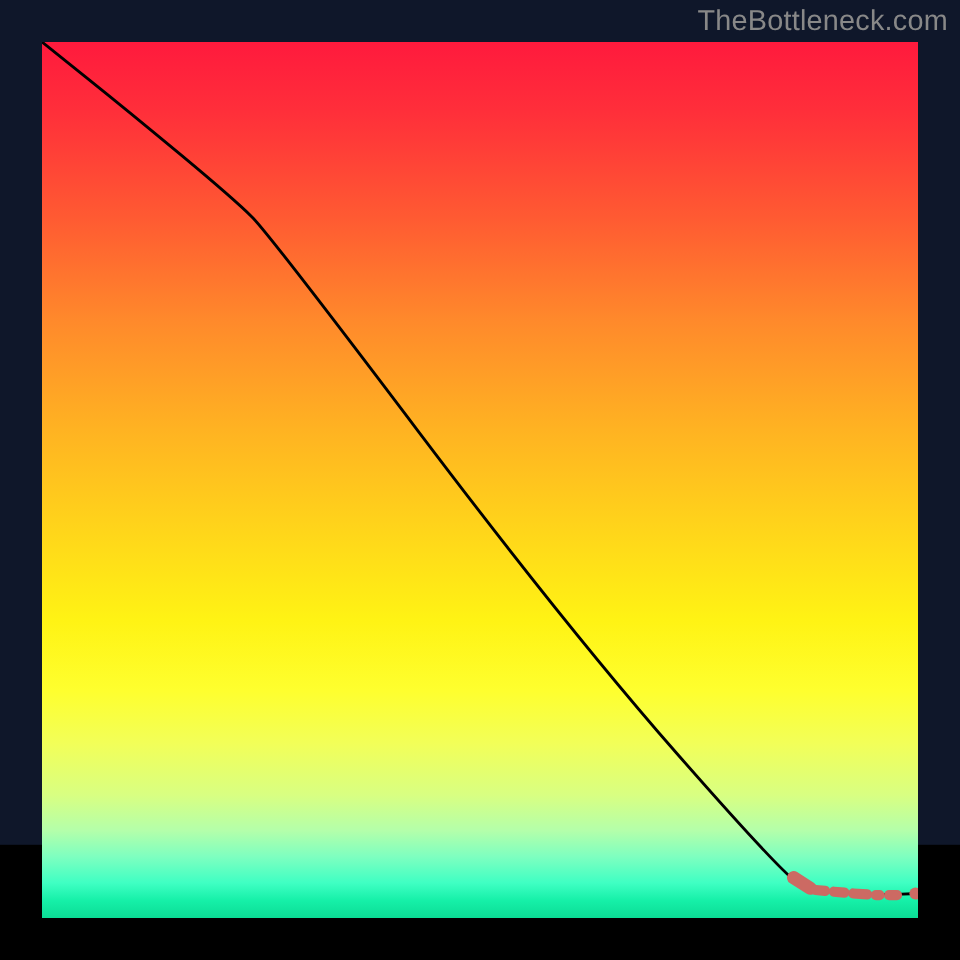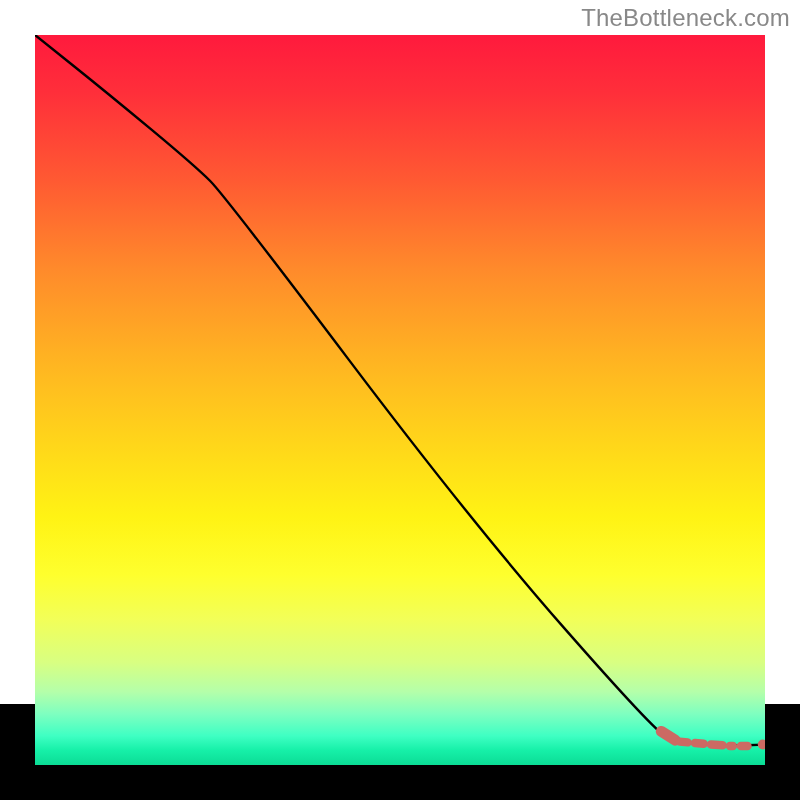--- a/index.html
+++ b/index.html
@@ -1,21 +1,21 @@
 <!DOCTYPE html>
 <html><head>
 <meta charset="utf-8">
 <style>
   * { margin: 0; padding: 0; box-sizing: border-box; }
   html, body { width: 800px; height: 800px; overflow: hidden; background: #000; }
   .container {
     position: relative;
     width: 800px;
     height: 704px;
-    background: #ffffff;
+    background: #0f172a;
   }
   .watermark {
     position: absolute;
     top: 4px;
     right: 10px;
     color: #888;
     font-family: Arial, Helvetica, sans-serif;
     font-size: 24px;
     font-weight: 500;
     letter-spacing: 0.2px;

